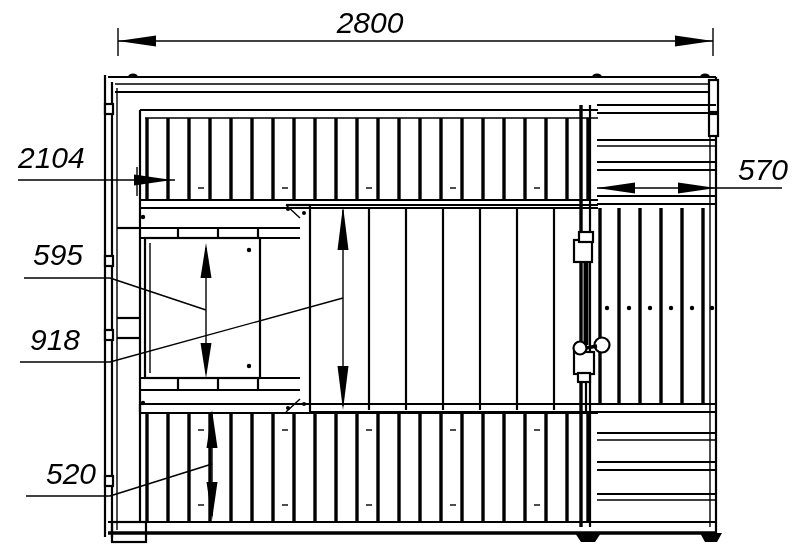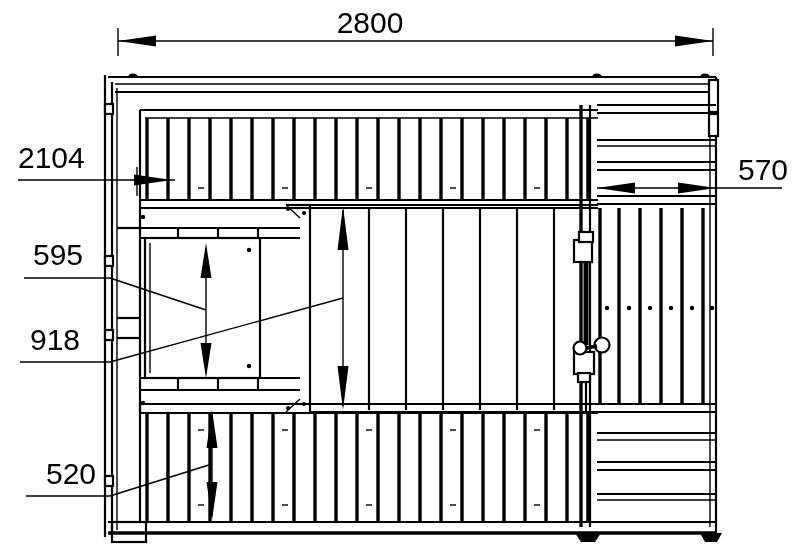--- a/index.html
+++ b/index.html
@@ -11,20 +11,21 @@
     width: 800px;
     height: 560px;
     overflow: hidden;
     font-family: "Liberation Sans", sans-serif;
   }
   #drawing-root {
     position: relative;
     width: 792px;
     height: 560px;
     background: #ffffff;
+    font-style: italic;
   }
   svg.cad {
     display: block;
     width: 800px;
     height: 560px;
   }
   .dim-text {
     font-family: "Liberation Sans", sans-serif;
     font-size: 30px;
     fill: #000000;

